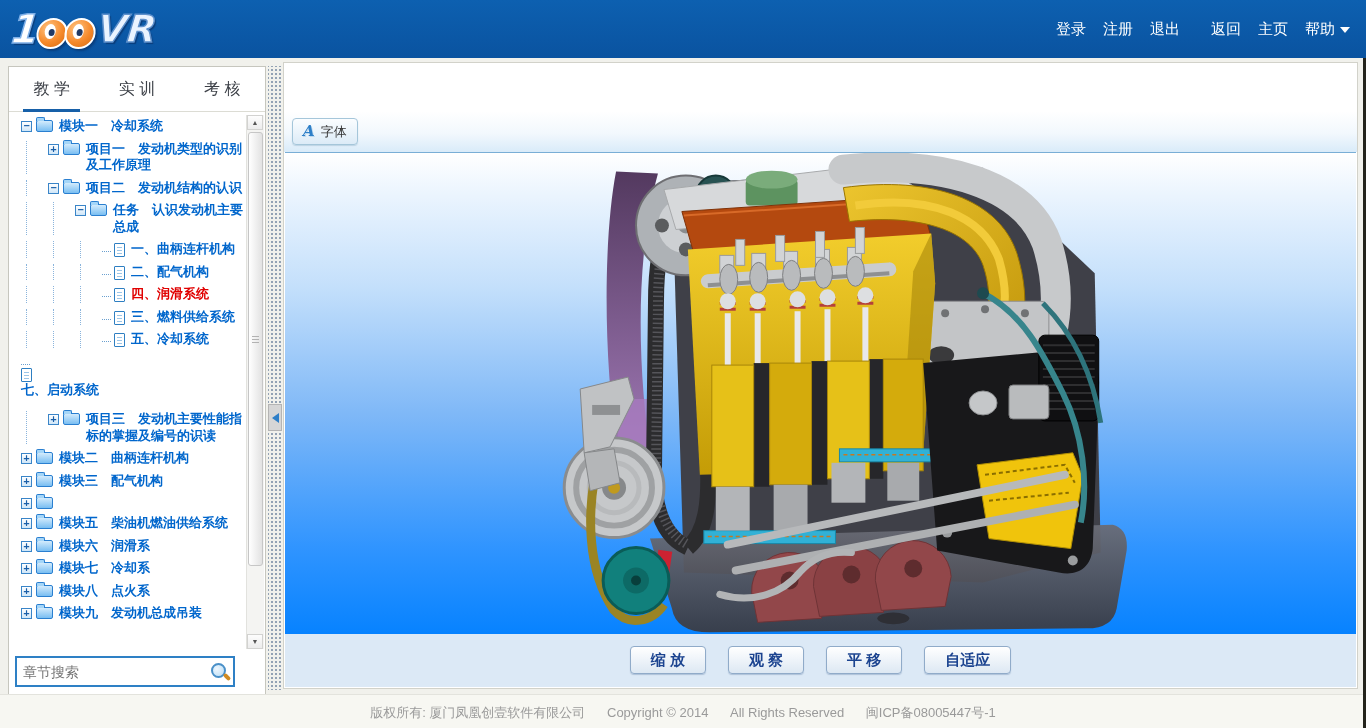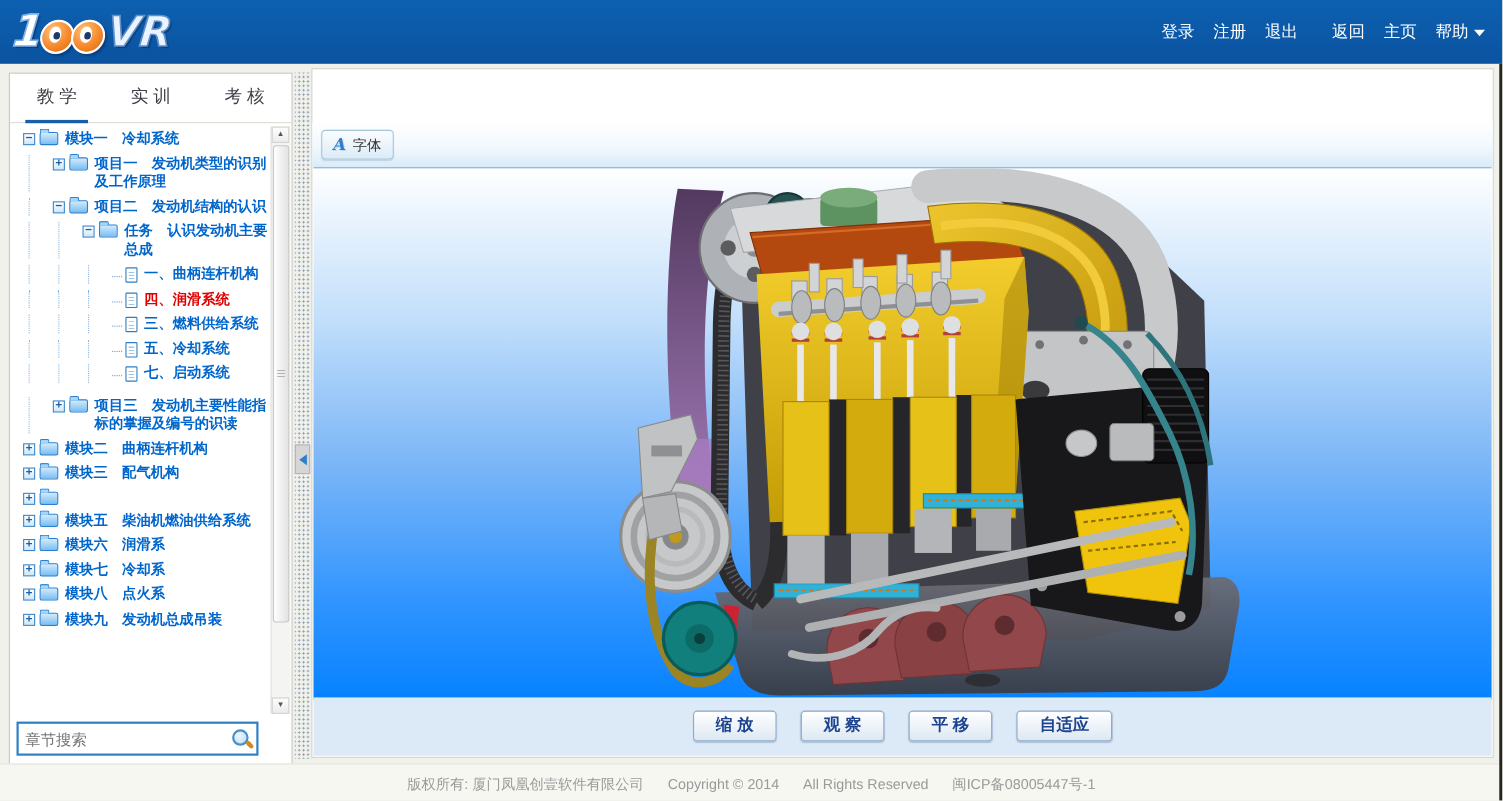--- a/index.html
+++ b/index.html
@@ -29,21 +29,21 @@
   .trow{display:flex;align-items:flex-start;padding:3px 0 3px 10px;cursor:pointer;}
   .guide{flex:none;width:21px;align-self:stretch;border-left:1px dotted #8ab4dc;margin-left:5px;}
   .expander{flex:none;width:11px;height:11px;box-sizing:border-box;margin:3px 4px 0 0;border:1px solid #3a85c8;background:linear-gradient(180deg,#ffffff,#cfe6f8);color:#1a5fa8;font:bold 10px/8px "DejaVu Sans Mono",monospace;text-align:center;}
   .folder{flex:none;width:17px;height:12px;box-sizing:border-box;margin:2px 6px 0 0;background:linear-gradient(180deg,#d3ebfc,#79bef2);border:1px solid #2a7fd0;border-radius:2px;position:relative;}
   .folder::before{content:'';position:absolute;top:-4px;left:-1px;width:7px;height:3px;background:#a5d6f8;border:1px solid #2a7fd0;border-bottom:none;border-radius:2px 2px 0 0;}
   .dash{flex:none;width:9px;height:1px;border-top:1px dotted #6aa0d0;margin:10px 3px 0 0;}
   .doc{flex:none;width:11px;height:14px;box-sizing:border-box;margin:2px 6px 0 0;background:#fff;border:1px solid #2e7fc2;border-radius:1px;position:relative;}
   .doc::after{content:'';position:absolute;left:2px;top:3px;right:2px;height:8px;background:repeating-linear-gradient(180deg,#9cc6e8 0 1px,transparent 1px 3px);}
   .tlabel{font-weight:bold;font-size:13px;line-height:16.5px;color:#0066cc;white-space:pre-wrap;}
   .sel .tlabel{color:#e00000;}
-  .leafgap{margin-bottom:7px;}
+  .leafgap{margin-bottom:7px;flex-direction:column;}
 
   
   .sb{position:absolute;top:48px;right:1px;bottom:46px;width:17px;background:#f4f4f2;border-left:1px solid #e2e2de;}
   .sb-btn{position:absolute;left:0;width:16px;height:15px;background:linear-gradient(#fdfdfd,#ececec);border:1px solid #d2d2d0;box-sizing:border-box;color:#555;font-size:7px;line-height:13px;text-align:center;cursor:pointer;}
   .sb-up{top:0;} .sb-down{bottom:0;}
   .sb-thumb{position:absolute;left:1px;top:17px;width:13px;height:432px;background:linear-gradient(90deg,#ffffff,#e2e2e2);border:1px solid #c6c6c6;border-radius:3px;cursor:pointer;}
   .sb-thumb::after{content:'';position:absolute;left:3px;right:3px;top:47%;height:7px;background:repeating-linear-gradient(180deg,#b2b2b2 0 1px,transparent 1px 3px);}
 
   
   .search-wrap{position:absolute;left:6px;bottom:8px;width:220px;height:31px;border:2px solid #2e80c5;background:#fff;box-sizing:border-box;display:flex;align-items:center;}
@@ -133,20 +133,28 @@
           <span class="folder"></span>
           <span class="tlabel">任务　认识发动机主要总成</span>
         </div>
         <div class="trow">
           <span class="guide"></span>
           <span class="guide"></span>
           <span class="guide"></span>
           <span class="dash"></span>
           <span class="doc"></span>
           <span class="tlabel">一、曲柄连杆机构</span>
+        </div>
+        <div class="trow">
+          <span class="guide"></span>
+          <span class="guide"></span>
+          <span class="guide"></span>
+          <span class="dash"></span>
+          <span class="doc"></span>
+          <span class="tlabel">二、配气机构</span>
         </div>
         <div class="trow sel">
           <span class="guide"></span>
           <span class="guide"></span>
           <span class="guide"></span>
           <span class="dash"></span>
           <span class="doc"></span>
           <span class="tlabel">四、润滑系统</span>
         </div>
         <div class="trow">

